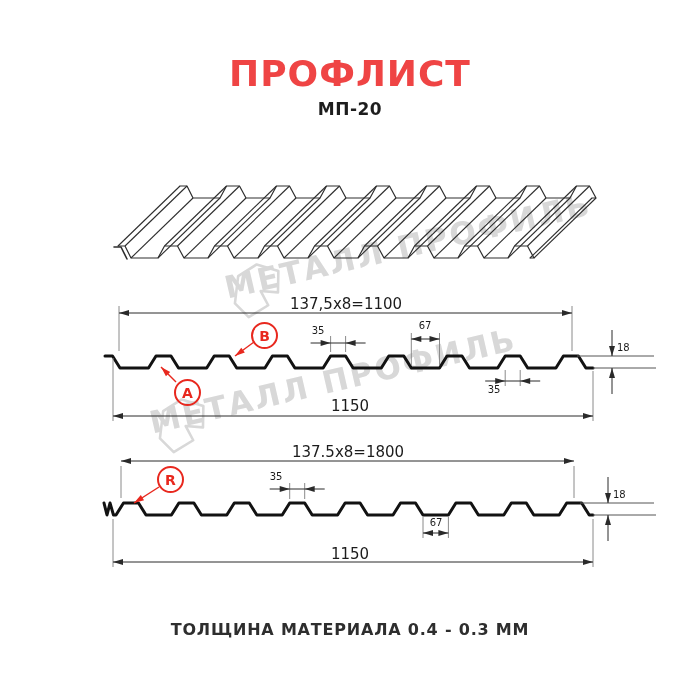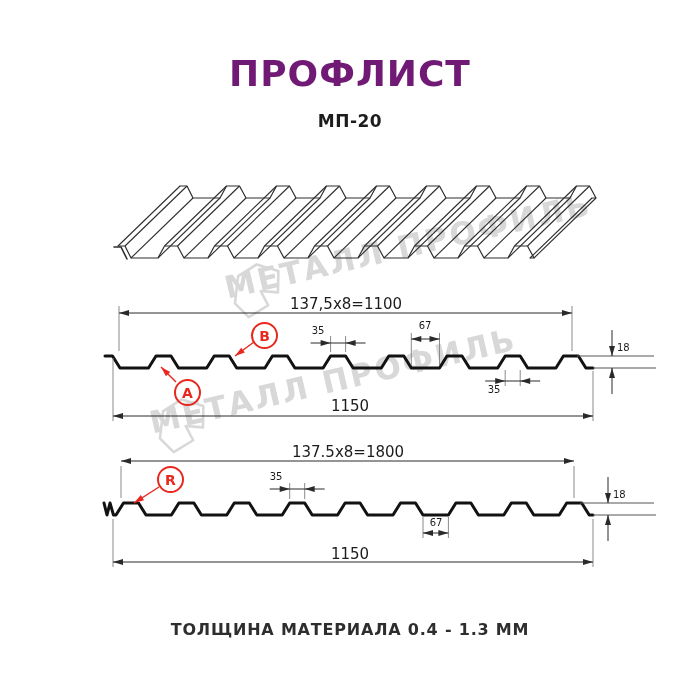--- a/index.html
+++ b/index.html
@@ -1,20 +1,20 @@
 <!DOCTYPE html>
 <html><head>
 <meta charset="utf-8">
 <style>
   html,body{margin:0;padding:0;background:#fff;}
   #stage{position:relative;width:700px;height:700px;background:#ffffff;overflow:hidden;
          font-family:"DejaVu Sans","Liberation Sans",sans-serif;}
   .txt{position:absolute;color:#1a1a1a;white-space:nowrap;}
   .ctr{transform:translateX(-50%);}
-  .page-title{font-size:36px;font-weight:700;letter-spacing:1px;color:#701a75;text-align:right;}
+  .page-title{font-size:36px;font-weight:700;letter-spacing:1px;color:#ef4444;text-align:right;}
   .page-model{font-size:17px;font-weight:700;letter-spacing:.5px;color:#1d1d1d;}
   .dim{font-size:10px;color:#1c1c1c;}
   .dim-big{font-size:15px;color:#1c1c1c;}
   .footer-note{font-size:16px;font-weight:600;letter-spacing:.8px;color:#2e2e2e;}
   .wm{position:absolute;display:flex;align-items:center;gap:10px;transform-origin:0 50%;
       transform:rotate(-13deg);pointer-events:none;}
   .wm-text{font-size:31px;font-weight:700;letter-spacing:2.5px;color:#d8d8d8;}
   .circ{position:absolute;width:23px;height:23px;border:2px solid #e8281e;border-radius:50%;
         color:#e8281e;font-size:14px;font-weight:700;display:flex;align-items:center;
         justify-content:center;background:transparent;line-height:1;}
@@ -153,33 +153,33 @@
         <line x1="176" y1="382" x2="161" y2="367" stroke="#e8281e" stroke-width="1.4"></line>
         <polygon points="161,367 170.1923881554251,371.9497474683058 165.94974746830584,376.19238815542514" fill="#e8281e"></polygon>
         <line x1="254" y1="342" x2="235" y2="356" stroke="#e8281e" stroke-width="1.4"></line>
         <polygon points="235,356 241.27096125938414,347.65284210744136 244.83015548768321,352.4831771315616" fill="#e8281e"></polygon>
         <line x1="159" y1="487" x2="134" y2="503" stroke="#e8281e" stroke-width="1.4"></line>
         <polygon points="134,503 140.805552917345,495.08264883378183 144.0398750958852,500.13627723775085" fill="#e8281e"></polygon>
       </g>
     </svg>
 
   <div class="txt ctr page-title" style="left:350px;top:53px;">ПРОФЛИСТ</div>
-  <div class="txt ctr page-model" style="left:350px;top:111px;">МП-20</div>
+  <div class="txt ctr page-model" style="left:350px;top:99px;">МП-20</div>
 
   <div class="txt ctr dim-big" style="left:346px;top:295px;">137,5x8=1100</div>
   <div class="txt ctr dim" style="left:318px;top:325px;">35</div>
   <div class="txt ctr dim" style="left:425px;top:320px;">67</div>
   <div class="txt dim" style="left:617px;top:342px;">18</div>
   <div class="txt ctr dim" style="left:494px;top:384px;">35</div>
   <div class="txt ctr dim-big" style="left:350px;top:397px;">1150</div>
 
   <div class="txt ctr dim-big" style="left:348px;top:443px;">137.5x8=1800</div>
   <div class="txt ctr dim" style="left:276px;top:471px;">35</div>
   <div class="txt ctr dim" style="left:436px;top:517px;">67</div>
   <div class="txt dim" style="left:613px;top:489px;">18</div>
   <div class="txt ctr dim-big" style="left:350px;top:545px;">1150</div>
 
   <div class="circ" style="left:174px;top:379px;">A</div>
   <div class="circ" style="left:251px;top:322px;">B</div>
   <div class="circ" style="left:157px;top:466px;">R</div>
 
-  <div class="txt ctr footer-note" style="left:350px;top:620px;">ТОЛЩИНА МАТЕРИАЛА 0.4 - 1.3 ММ</div>
+  <div class="txt ctr footer-note" style="left:350px;top:620px;">ТОЛЩИНА МАТЕРИАЛА 0.4 - 0.3 ММ</div>
 </div>
 
 </body></html>

